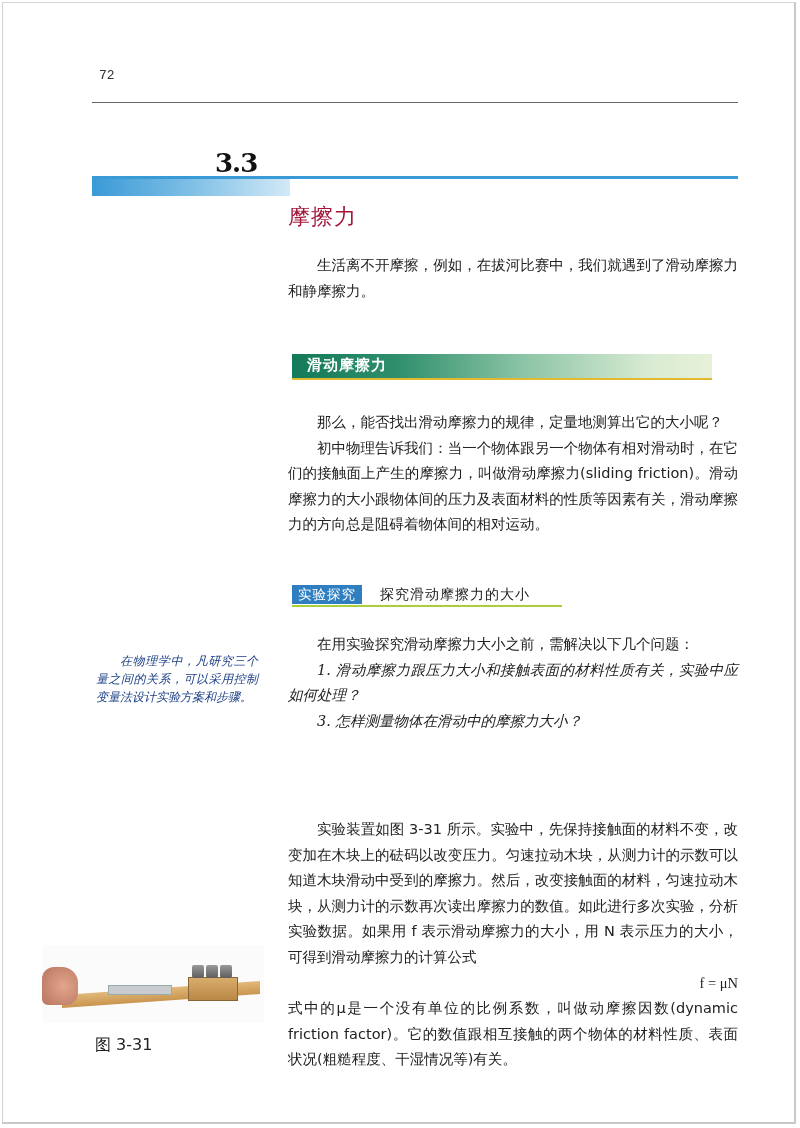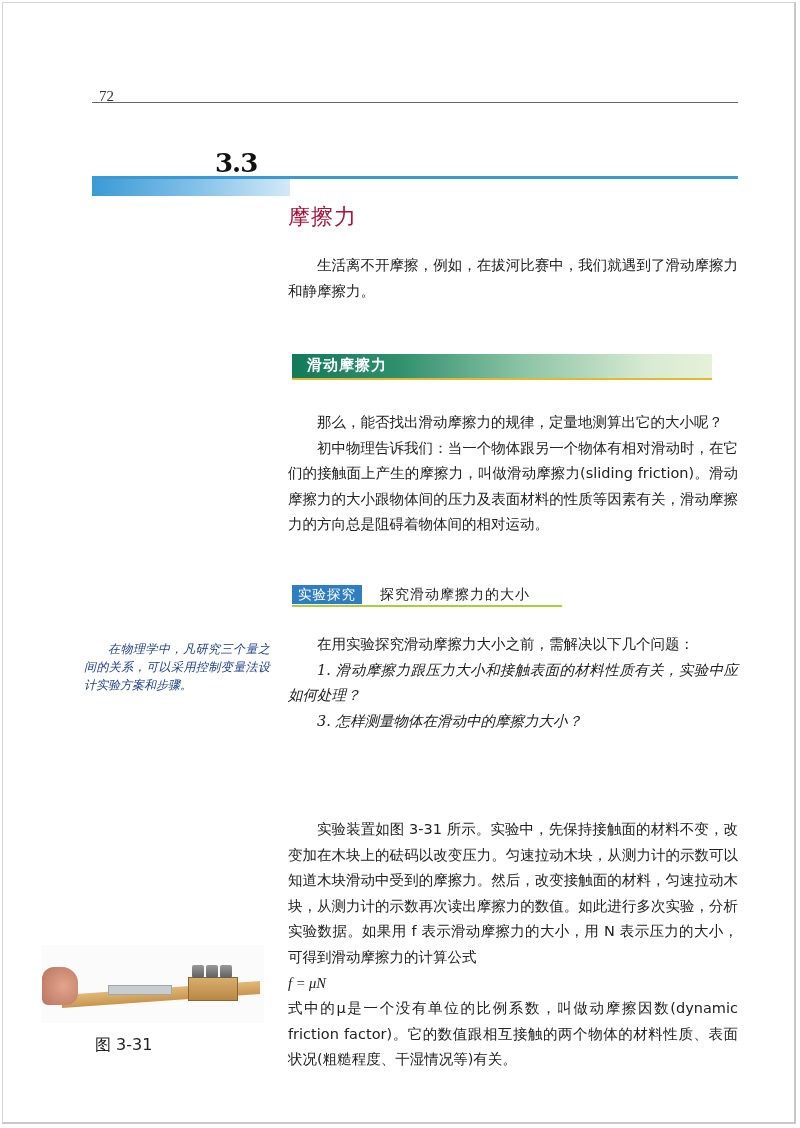--- a/index.html
+++ b/index.html
@@ -1,20 +1,20 @@
 <!DOCTYPE html>
 <html><head>
 <meta charset="utf-8">
 <style>
   html, body { margin:0; padding:0; background:#ffffff; }
   body { width:800px; height:1128px; position:relative; overflow:hidden;
          font-family:"DejaVu Sans","Liberation Sans",sans-serif; color:#222; }
   .page-frame { position:absolute; left:2px; top:2px; width:794px; height:1122px;
          border:1px solid #d4d4d4; border-right:2px solid #c8c8c8; border-bottom:2px solid #c8c8c8; box-sizing:border-box; }
-  .page-number { position:absolute; left:99px; top:88px; font-family:Liberation Serif, serif; font-size:15px; color:#333; }
+  .page-number { position:absolute; left:99px; top:68px; font-family:Liberation Mono, monospace; font-size:13px; color:#333; }
   .header-rule { position:absolute; left:92px; top:102px; width:646px; height:1px; background:#666; }
   .section-number { position:absolute; left:215px; top:148px; font-family:"DejaVu Serif","Liberation Serif",serif;
          font-weight:bold; font-size:26px; color:#111; letter-spacing:-1px; }
   .blue-line { position:absolute; left:92px; top:176px; width:646px; height:3px; background:#3a9ad6; }
   .blue-gradient { position:absolute; left:92px; top:179px; width:198px; height:17px;
          background:linear-gradient(to right,#3a9ad6 0%, #7fbfe6 50%, #d3e9f7 100%); }
   .chapter-title { position:absolute; left:288px; top:202px; font-size:22px; color:#a3163a; font-weight:normal; letter-spacing:1px; }
   .body-text { position:absolute; left:288px; width:450px; font-size:14.5px; line-height:25.6px; color:#222; text-align:justify; }
   .body-text p { margin:0; text-indent:2em; }
   .body-text p.noindent { text-indent:0; }
@@ -22,25 +22,25 @@
   .green-heading { position:absolute; left:292px; top:354px; width:420px; height:26px;
          background:linear-gradient(to right,#137a5a 0%, #2f8f6c 25%, #8cc4a6 55%, #d8ebd2 85%, #e6f1d8 100%);
          border-bottom:2px solid #e3b92f; box-sizing:border-box;text-align:center; }
   .green-heading span { position:absolute; left:15px; top:2px; color:#fff; font-size:15px; font-weight:bold; letter-spacing:1px; }
   .sliding-text { top:410px; }
   .exp-heading { position:absolute; left:292px; top:585px; width:270px; height:22px; border-bottom:2px solid #a9cf3a; box-sizing:border-box; }
   .exp-badge { position:absolute; left:0; top:0; height:19px; padding:0 6px; background:#2f7fc0; color:#fff; font-size:13.5px; line-height:19px; letter-spacing:1px;text-align:center; }
   .exp-title { position:absolute; left:88px; top:0; font-size:14px; line-height:19px; color:#222; letter-spacing:1px; }
   .side-note { position:absolute; left:84px; top:640px; width:186px; font-family:"DejaVu Serif","Liberation Serif",serif; font-style:italic;
          font-size:12px; line-height:18px; color:#1c3f86; text-align:justify; }
-  .side-note p { margin:0; text-indent:2em; }
+  .side-note p { margin:12px; text-indent:2em; }
   .questions { top:632px; }
   .questions .q { font-family:"DejaVu Serif","Liberation Serif",serif; font-style:italic; }
   .setup { top:817px; }
-  .formula { text-indent:0 !important; text-align:left; font-family:"Liberation Serif",serif; font-style:italic; }
+  .formula { text-indent:0 !important; text-align:right; font-family:"Liberation Serif",serif; }
   .figure { position:absolute; left:42px; top:945px; width:222px; height:78px; background:#fbfbfb; overflow:hidden; }
   .fig-board { position:absolute; left:20px; top:43px; width:198px; height:13px; background:linear-gradient(#e1b97a,#c9954e); transform:skewY(-4deg); }
   .fig-plate { position:absolute; left:66px; top:40px; width:62px; height:8px; background:#c9cccf; border:1px solid #9aa; }
   .fig-block { position:absolute; left:146px; top:32px; width:48px; height:22px; background:linear-gradient(#d8ad6c,#b98745); border:1px solid #8a6533; }
   .fig-weight { position:absolute; top:20px; width:12px; height:13px; background:linear-gradient(#9a9a9a,#5e5e5e); border-radius:2px; }
   .fig-hand { position:absolute; left:0; top:22px; width:36px; height:38px; background:radial-gradient(circle at 60% 50%, #e2a58b, #b87460); border-radius:12px 16px 12px 6px; }
   .fig-caption { position:absolute; left:95px; top:1035px; font-size:16px; color:#222; }
 </style>
 </head>
 <body>

